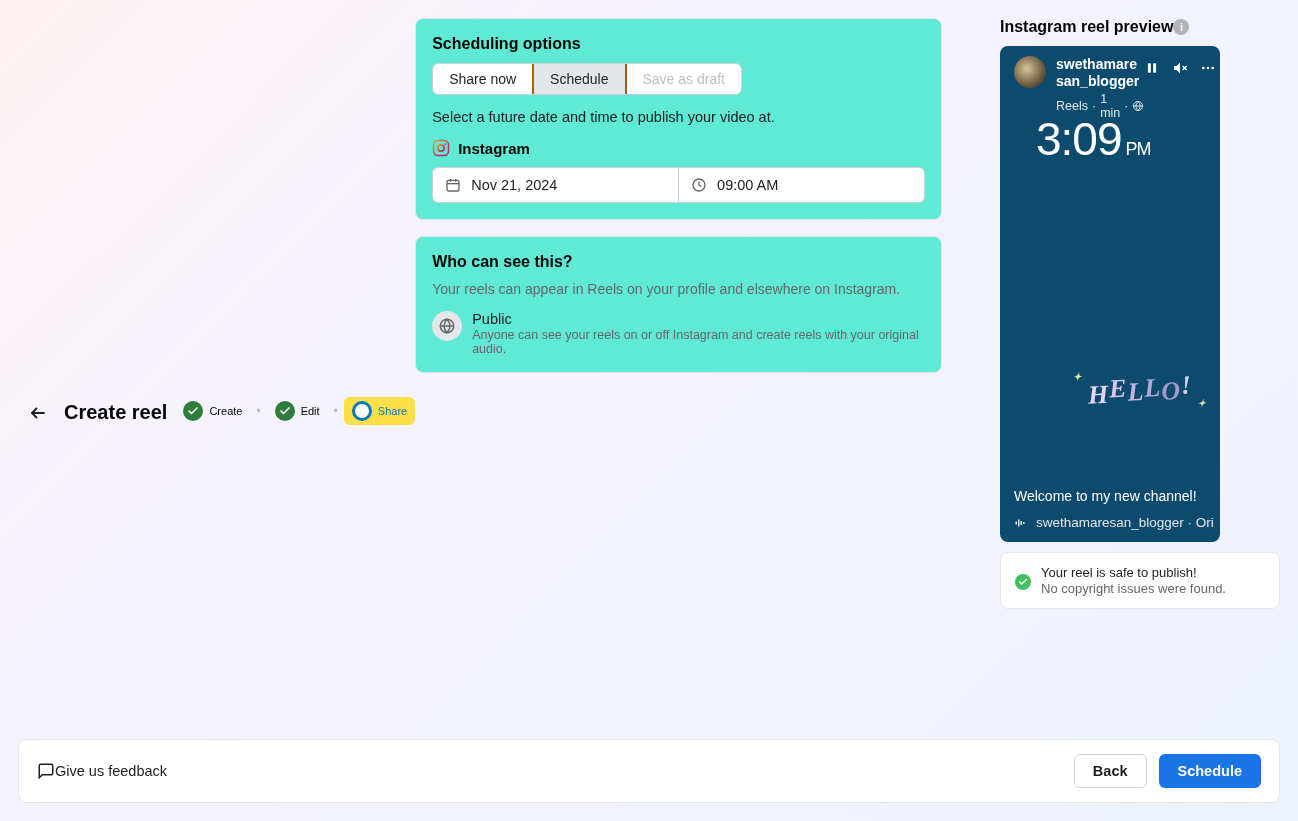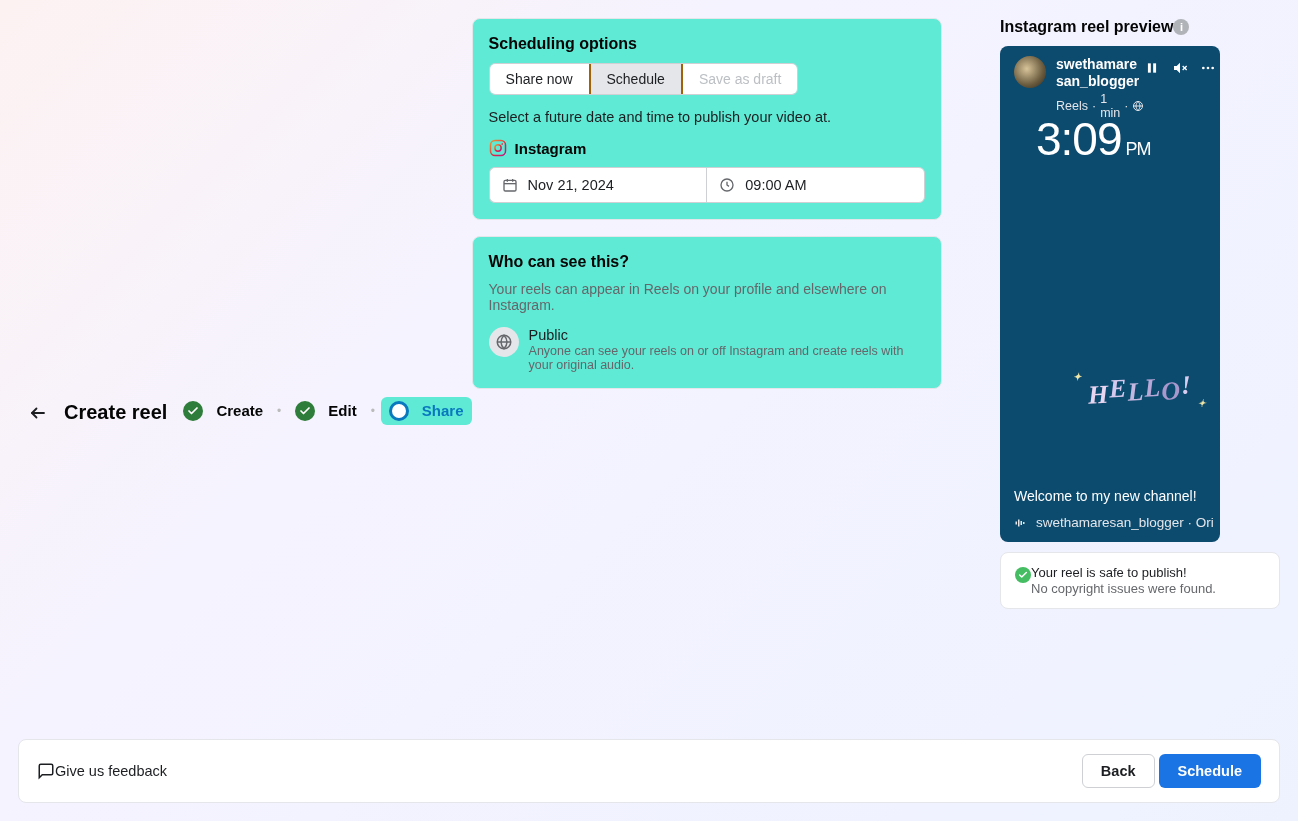--- a/index.html
+++ b/index.html
@@ -40,44 +40,44 @@
 .steps-row {
   display: flex;
   align-items: center;
   gap: 6px;
   margin-left: 8px;
   margin-bottom: 18px;
 }
 .step {
   display: flex;
   align-items: center;
-  gap: 13px;
-  font-size: 15px;
-  font-weight: 700;
+  gap: 6px;
+  font-size: 11px;
+  font-weight: 400;
   padding: 4px 8px;
   border-radius: 6px;
 }
 .step-icon {
   width: 20px;
   height: 20px;
   border-radius: 50%;
   display: flex;
   align-items: center;
   justify-content: center;
 }
 .step-icon.done {
   background: #2f7d3b;
   color: #fff;
 }
 .step-icon.active {
   border: 3px solid #0a78be;
   background: #fff;
 }
 .step.done .step-label { color: #050505; }
-.step.active { background: #5eead4; }
+.step.active { background: #fde047; }
 .step.active .step-label { color: #0a78be; }
 .step-dot {
   color: #bbb;
   font-size: 12px;
 }
 .main-row {
   display: flex;
   gap: 58px;
   flex: 1;
   overflow: hidden;
@@ -312,22 +312,23 @@
 .reel-audio-text{
   overflow:hidden;
 }
 .safe-card {
   margin-top: 10px;
   background: #fff;
   border: 1px solid #e4e6ea;
   border-radius: 8px;
   padding: 12px 14px;
   display: flex;
+  gap: 10px;
   width: 280px;
-  align-items: flex-start;
+  align-items: center;
 }
 .safe-icon {
   width: 16px; height: 16px;
   border-radius: 50%;
   background: #45bd62;
   color: #fff;
   display:flex;align-items:center;justify-content:center;
   flex-shrink:0;
   margin-top:2px;
 }
@@ -348,21 +349,21 @@
 .feedback {
   display: flex;
   align-items: center;
   font-size: 14.5px;
   color: #1c1e21;
   cursor: pointer;
 }
 .footer-actions {
   margin-left: auto;
   display: flex;
-  gap: 4px;
+  gap: 12px;
 }
 .btn {
   padding: 8px 18px;
   border-radius: 6px;
   font-size: 14.5px;
   font-weight: 600;
   cursor: pointer;
   border: 1px solid transparent;
 }
 .btn-secondary {

